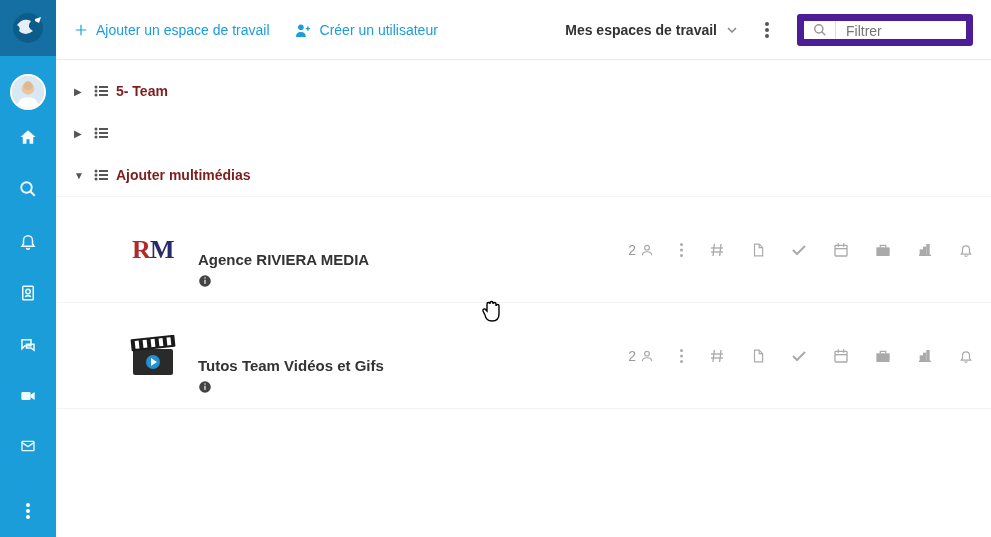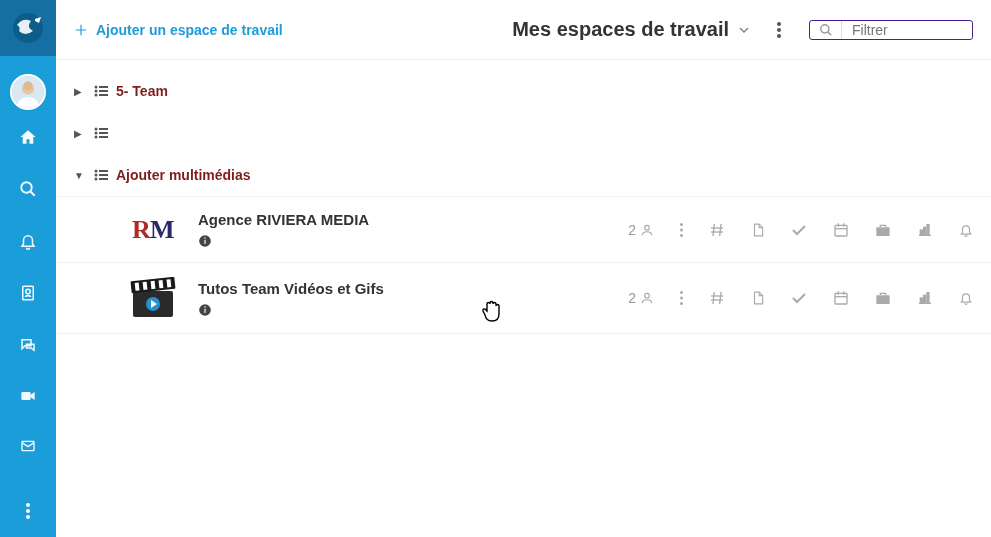--- a/index.html
+++ b/index.html
@@ -8,40 +8,40 @@
 
 .sidebar { width: 56px; background: #1b9dd9; display: flex; flex-direction: column; align-items: center; padding-top: 0; }
 .sidebar .logo { width: 56px; height: 56px; background: #156fa3; display: flex; align-items: center; justify-content: center; }
 .sidebar .avatar { width: 36px; height: 36px; border-radius: 50%; background: #f4d0b0; margin-top: 18px; border: 2px solid #fff; display:flex; align-items:center; justify-content:center; overflow:hidden; }
 .sidebar .nav { margin-top: 18px; display: flex; flex-direction: column; align-items: center; gap: 34px; }
 .sidebar .nav .icon { color: #fff; cursor: pointer; opacity: 0.95; }
 .sidebar .more { margin-top: auto; margin-bottom: 18px; color: #fff; cursor: pointer; }
 
 .main { flex: 1; display: flex; flex-direction: column; }
 .topbar { height: 60px; display: flex; align-items: center; padding: 0 18px; gap: 24px; border-bottom: 1px solid #eaeaea; }
-.topbar .action-link { color: #1b9dd9; font-weight: 700; font-size: 14px; display: flex; align-items: center; gap: 8px; cursor: pointer; justify-content: space-between; }
+.topbar .action-link { color: #1b9dd9; font-weight: 400; font-size: 14px; display: flex; align-items: center; gap: 8px; cursor: pointer; justify-content: space-between; }
 .topbar .spacer { flex: 1; }
 .view-select { display: flex; align-items: center; gap: 10px; cursor: pointer; }
-.view-select .label { font-size: 20px; font-weight: 700; color: #333; }
+.view-select .label { font-size: 14px; font-weight: 700; color: #333; }
 .view-select .chev { color: #888; font-size: 11px; }
 .dots-btn { color: #555; cursor: pointer; padding: 4px; }
-.search-wrap { display: flex; align-items: center; border: 1px solid #4c1d95; border-radius: 3px; height: 20px; overflow: hidden; }
+.search-wrap { display: flex; align-items: flex-end; border: 7px solid #4c1d95; border-radius: 3px; height: 32px; overflow: hidden; }
 .search-wrap .sbtn { width: 32px; height: 100%; display:flex; align-items:center; justify-content:center; border-right: 1px solid #ddd; color: #888; cursor:pointer; }
 .search-wrap input { border: none; outline: none; padding: 0 10px; font-size: 14px; width: 130px; color: #555; }
 
 .content { flex: 1; padding: 10px 0; overflow: auto; }
 .tree-row { display: flex; align-items: center; height: 42px; padding-left: 18px; cursor: pointer; }
 .tree-row .toggle { width: 20px; color: #555; font-size: 10px; }
 .tree-row .list-ic { color: #555; margin-right: 8px; }
 .tree-row .label { font-weight: 700; font-size: 14px; color: #7f1d1d; }
 
 .ws-row { display: flex; align-items: center; padding: 14px 18px 14px 58px; border-top: 1px solid #f2f2f2; cursor:pointer; }
 .ws-row .ws-thumb { width: 78px; display: flex; justify-content: center; }
 .ws-row .ws-body { flex: 1; padding-left: 6px; }
-.ws-row .ws-title { font-weight: 700; font-size: 15px; color: #333; }
+.ws-row .ws-title { font-weight: 700; font-size: 15px; color: #333; margin-top: 40px; }
 .ws-row .ws-info { margin-top: 6px; color: #555; }
 .ws-row .ws-actions { display: flex; align-items: center; gap: 26px; color: #aaa; }
 .ws-row .ws-actions .cnt { display:flex; align-items:center; gap:4px; font-size:14px; color:#999; }
 .ws-actions .ic { cursor: pointer; }
 
 .hand-cursor { position: absolute; left: 478px; top: 297px; pointer-events: none; }
 
 svg { display: block; }
 .sep { height: 1px; background: #f2f2f2; }
 </style>
@@ -118,20 +118,28 @@
     </span>
   </div>
 
   <div class="main">
     <div class="topbar">
       <div class="action-link">
         <svg width="14" height="14" viewBox="0 0 24 24" fill="#1b9dd9">
             <path d="M11 3 H13 V11 H21 V13 H13 V21 H11 V13 H3 V11 H11 Z"></path>
           </svg>
         <span>Ajouter un espace de travail</span>
+      </div>
+      <div class="action-link">
+        <svg width="18" height="14" viewBox="0 0 24 20" fill="#1b9dd9">
+            <circle cx="9" cy="6" r="4"></circle>
+            <path d="M2 20 Q2 13 9 13 Q16 13 16 20 Z"></path>
+            <path d="M18 5 H20 V7 H22 V9 H20 V11 H18 V9 H16 V7 H18 Z"></path>
+          </svg>
+        <span>Créer un utilisateur</span>
       </div>
       <div class="spacer"></div>
       <div class="view-select">
         <span class="label">Mes espaces de travail</span>
         <span class="chev">
           <svg width="10" height="6" viewBox="0 0 10 6" fill="none" stroke="#888" stroke-width="1.5">
               <path d="M1 1 L5 5 L9 1"></path>
             </svg>
         </span>
       </div>

